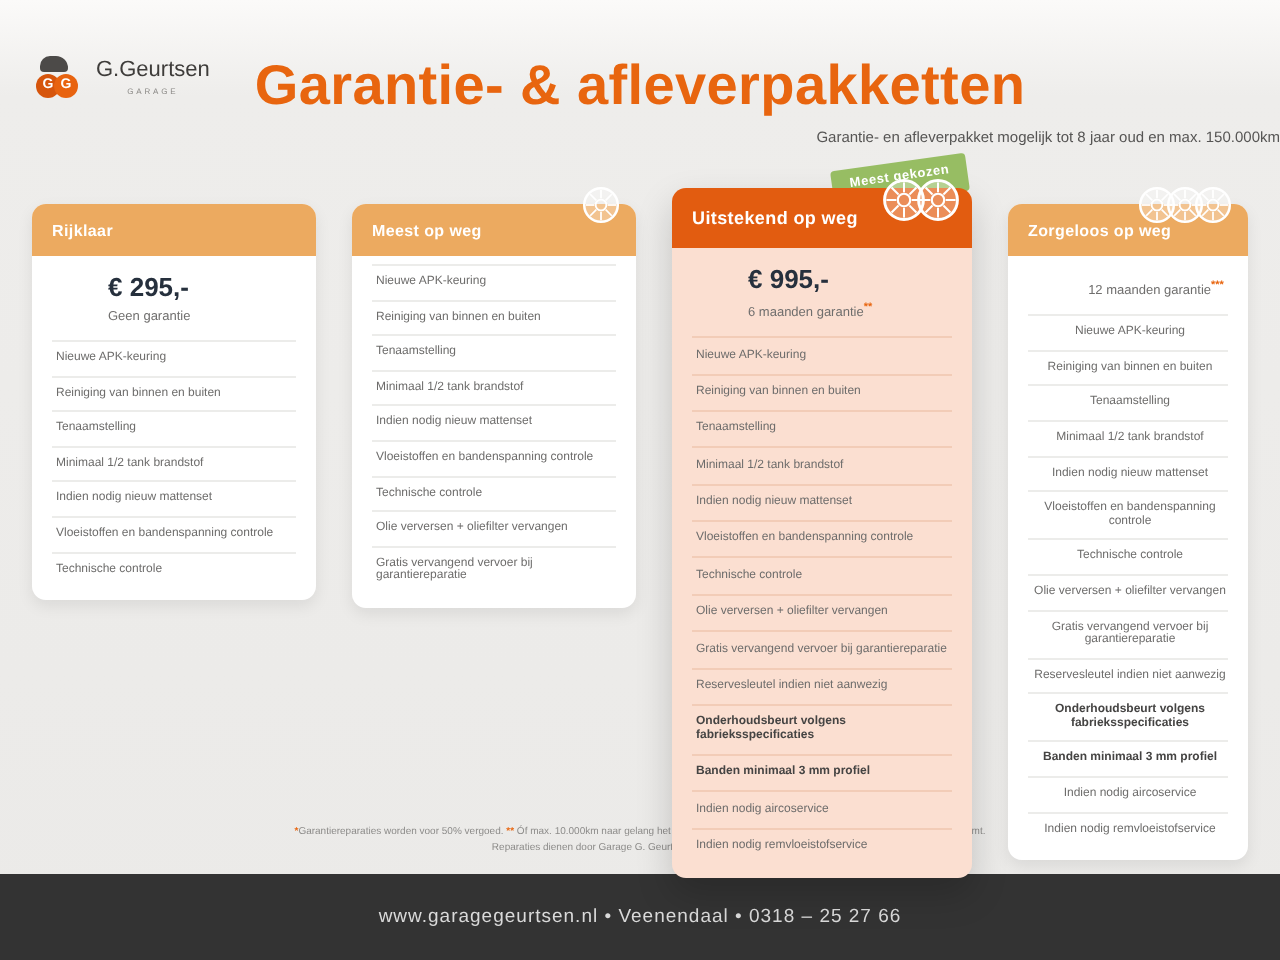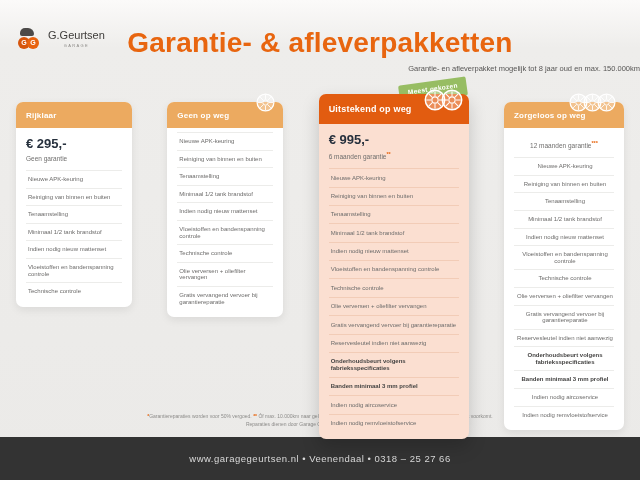--- a/index.html
+++ b/index.html
@@ -29,21 +29,21 @@
   .logo-name { font-size: 11px; font-weight: normal; color: #3e3c3a; line-height: 1; }
   .logo-sub  { font-size: 4px; letter-spacing: 1.4px; color: #8a8885; text-align: center; margin-top: 2px; }
 
   .titles { text-align: center; }
   .page-title { font-size: 28px; font-weight: bold; color: #e8650f; letter-spacing: 0.2px; }
   .page-subtitle { font-size: 7.5px; color: #565554; margin-top: 5px; text-align: right; }
 
   
   .cards { display: flex; justify-content: space-between; align-items: flex-start;
            padding: 0 16px; margin-top: 29px; }
-  .card { position: relative; width: 116px; background: #fff; border-radius: 7px;
+  .card { position: relative; width: 142px; background: #fff; border-radius: 7px;
           box-shadow: 0 3px 8px rgba(0,0,0,0.08); }
   .card:nth-child(3) { width: 150px; }
   .card:nth-child(4) { width: 120px; text-align: center; }
   .card.highlighted { margin-top: -8px; background: #fbdfd1;
                       box-shadow: 0 8px 18px rgba(0,0,0,0.18); z-index: 2; }
 
   .card-head { position: relative; z-index: 1; height: 26px; background: #ecaa60;
                border-radius: 7px 7px 0 0; display: flex; align-items: center; padding: 0 10px; }
   .highlighted .card-head { height: 30px; background: #e25c10; }
   .card-title { color: #fff; font-weight: bold; font-size: 8px; letter-spacing: 0.2px; }
@@ -53,21 +53,21 @@
   .wheel { width: 19px; height: 19px; margin-left: -5px; }
   .highlighted .wheel { width: 22px; height: 22px; }
   .highlighted .wheels { top: -5px; right: 6px; }
   .wheel svg { width: 100%; height: 100%; display: block; }
 
   .badge { position: absolute; top: -13px; right: 2px; z-index: 0;
            background: #97bd63; color: #fff; font-size: 6.5px; font-weight: bold;
            padding: 4px 9px 8px; border-radius: 2px; transform: rotate(-8deg);
            letter-spacing: 0.3px; }
 
-  .price-block { padding: 8px 10px 4px; }
+  .price-block { padding: 8px 10px 4px; margin-left: 28px; }
   .price { font-size: 13px; font-weight: bold; color: #26303d; }
   .guarantee { font-size: 6.5px; color: #6f6e6d; margin-top: 4px; }
   .guarantee sup { color: #e8650f; font-size: 5.5px; font-weight: bold; }
 
   .items { list-style: none; padding: 0 10px 7px; margin-top: 4px; }
   .item { font-size: 6px; color: #6d6c6b; padding: 5px 0 5px 2px;
           border-top: 1px solid #ececea; line-height: 1.1; }
   .highlighted .item { border-top-color: #f2ccb7; padding: 5.4px 0 5.4px 2px; }
   .item.bold { font-weight: bold; color: #454443; }
 
@@ -117,21 +117,21 @@
           <li class="item">Reiniging van binnen en buiten</li>
           <li class="item">Tenaamstelling</li>
           <li class="item">Minimaal 1/2 tank brandstof</li>
           <li class="item">Indien nodig nieuw mattenset</li>
           <li class="item">Vloeistoffen en bandenspanning controle</li>
           <li class="item">Technische controle</li>
         </ul>
       </section>
       <section class="card">
         <div class="card-head">
-          <span class="card-title">Geen op weg</span>
+          <span class="card-title">Meest op weg</span>
           <div class="wheels">
             <span class="wheel">
               <svg viewBox="0 0 24 24">
                 <circle cx="12" cy="12" r="10.6" fill="rgba(255,255,255,0.3)" stroke="#fff" stroke-width="1.6"></circle>
                 <circle cx="12" cy="12" r="3.4" fill="none" stroke="#fff" stroke-width="1.2"></circle>
                 <line x1="16.20" y1="12.00" x2="21.60" y2="12.00" stroke="#fff" stroke-width="1.1"></line>
                 <line x1="14.97" y1="14.97" x2="18.79" y2="18.79" stroke="#fff" stroke-width="1.1"></line>
                 <line x1="12.00" y1="16.20" x2="12.00" y2="21.60" stroke="#fff" stroke-width="1.1"></line>
                 <line x1="9.03" y1="14.97" x2="5.21" y2="18.79" stroke="#fff" stroke-width="1.1"></line>
                 <line x1="7.80" y1="12.00" x2="2.40" y2="12.00" stroke="#fff" stroke-width="1.1"></line>

